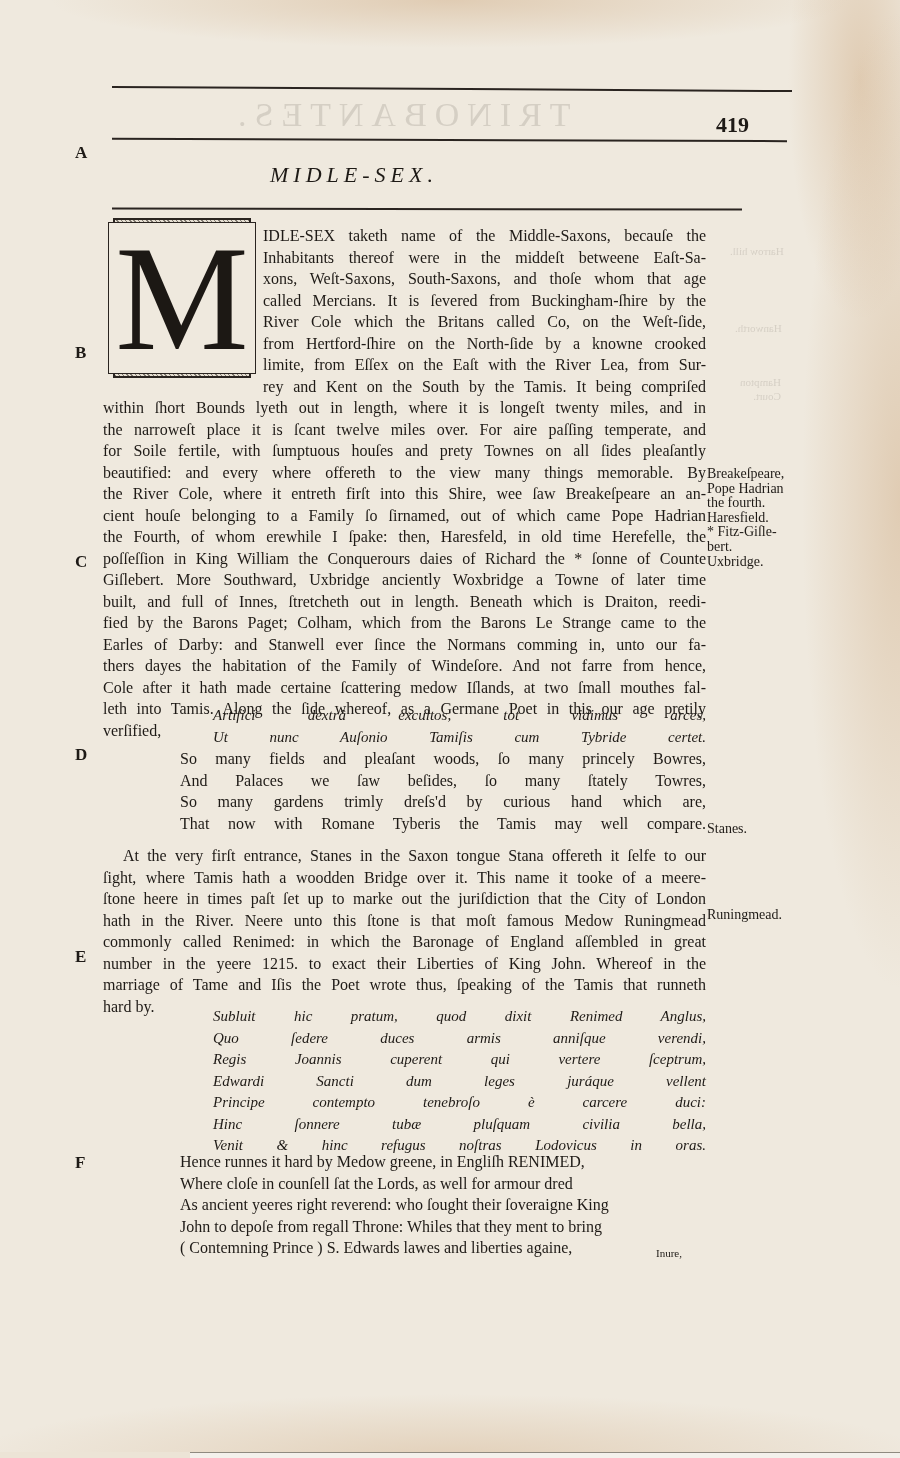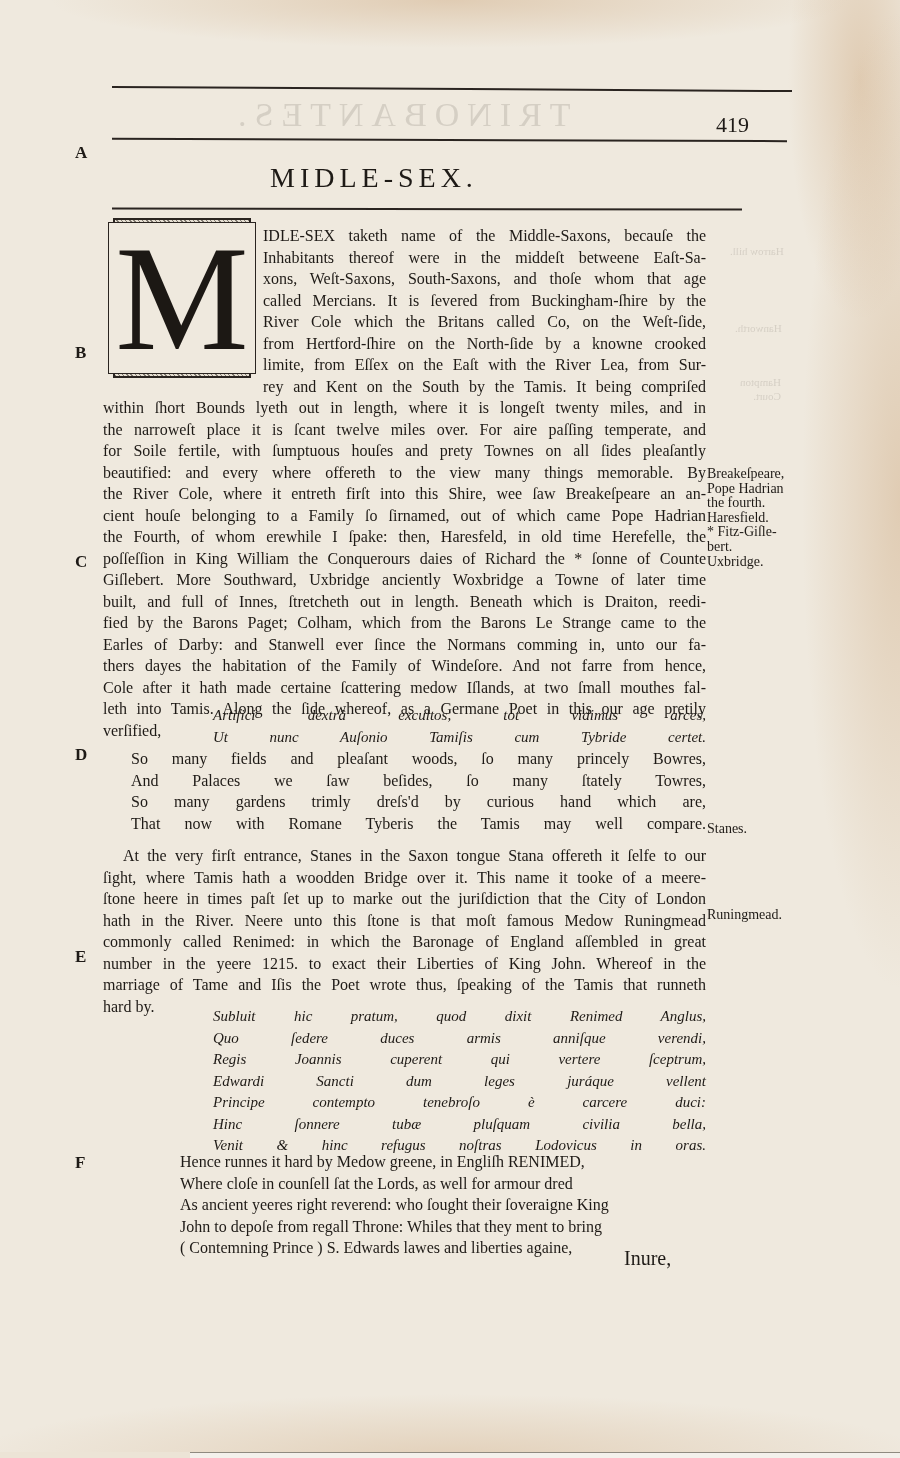--- a/index.html
+++ b/index.html
@@ -21,46 +21,46 @@
   .bottom-edge { position: absolute; left: 190px; top: 1452px; width: 710px; height: 6px; background: #f4f1ec; border-top: 1px solid #8f8a80; }
   .rule { position: absolute; height: 2px; background: #2a2420; }
   .rule.top1 { left: 112px; top: 88px; width: 680px; transform: rotate(0.35deg); }
   .rule.top2 { left: 112px; top: 139px; width: 675px; transform: rotate(0.2deg); }
   .rule.under-title { left: 112px; top: 208px; width: 630px; transform: rotate(0.1deg); height: 1.5px; }
   .ghost { position: absolute; color: rgba(60,50,40,0.14); transform: scaleX(-1); white-space: nowrap; }
   .ghost.header { left: 230px; top: 96px; font-size: 34px; letter-spacing: 8px; }
   .ghost.m1 { left: 730px; top: 245px; font-size: 11px; }
   .ghost.m2 { left: 735px; top: 322px; font-size: 11px; }
   .ghost.m3 { left: 740px; top: 375px; font-size: 11px; line-height: 14px; }
-  .page-number { position: absolute; left: 716px; top: 112px; font-size: 22px; font-weight: normal; }
+  .page-number { position: absolute; left: 716px; top: 112px; font-size: 22px; font-weight: bold; }
   .sig-letter { position: absolute; left: 75px; font-size: 17px; font-weight: bold; }
-  .title { position: absolute; left: 270px; top: 162px; font-size: 28px; letter-spacing: 5px; }
+  .title { position: absolute; left: 270px; top: 162px; font-size: 22px; letter-spacing: 5px; font-style: italic; }
   .drop-cap {
     position: absolute; left: 113px; top: 218px; width: 138px; height: 160px;
     border: 2px solid #2a2420; box-sizing: border-box;
     background:
       repeating-linear-gradient(45deg, rgba(40,34,28,0.55) 0 1px, transparent 1px 3px),
       #e6dfd2;
     display: flex; align-items: center; justify-content: center;
   }
   .drop-cap span {
     font-size: 150px; line-height: 150px; font-weight: normal; color: #1c1814;
     background: #efe9de; padding: 0 6px; border: 1px solid #2a2420;
   }
   .body-block { position: absolute; left: 103px; width: 603px; }
   .line { height: 21.5px; line-height: 21.5px; font-size: 16px; white-space: nowrap; text-align: justify; text-align-last: justify; }
   .line.indent-cap { margin-left: 160px; }
   .line.last { text-align-last: left; }
   .line.indent { text-indent: 20px; }
   .latin { margin-left: 110px; font-style: italic; font-size: 15px; }
-  .eng { margin-left: 28px; }
+  .eng { margin-left: 77px; }
   .eng2 { margin-left: 77px; }
   .margin-notes { position: absolute; left: 707px; top: 467px; font-size: 14px; line-height: 14.6px; }
   .margin-note { white-space: nowrap; }
-  .catchword { position: absolute; left: 624px; top: 1247px; font-size: 20px; }
+  .catchword { position: absolute; left: 656px; top: 1247px; font-size: 11px; }
 </style>
 </head>
 <body>
 
 <div class="page">
 
   <div class="rule top1"></div>
   <div class="rule top2"></div>
   <div class="ghost header">TRINOBANTES.</div>
   <div class="page-number">419</div>

